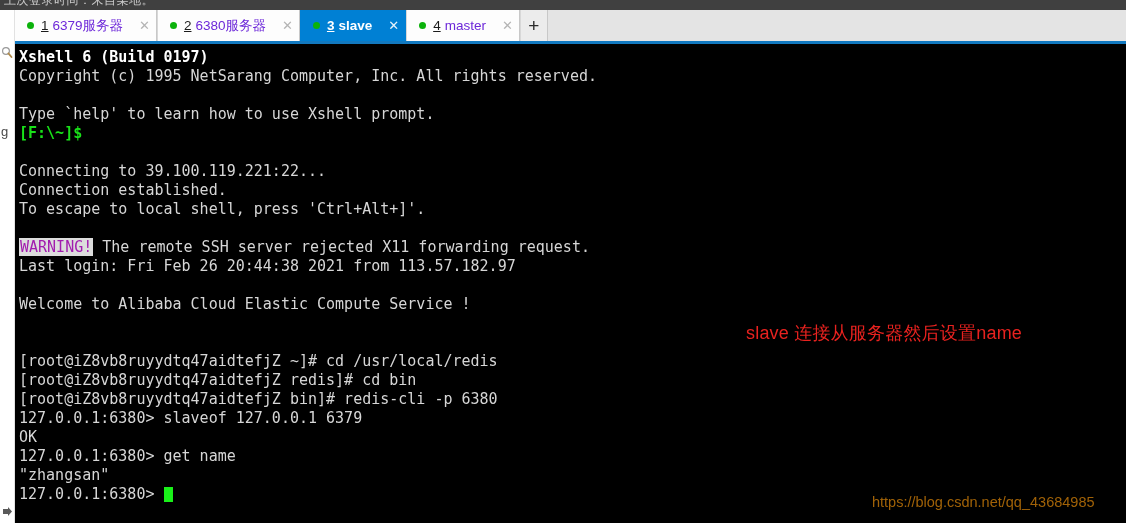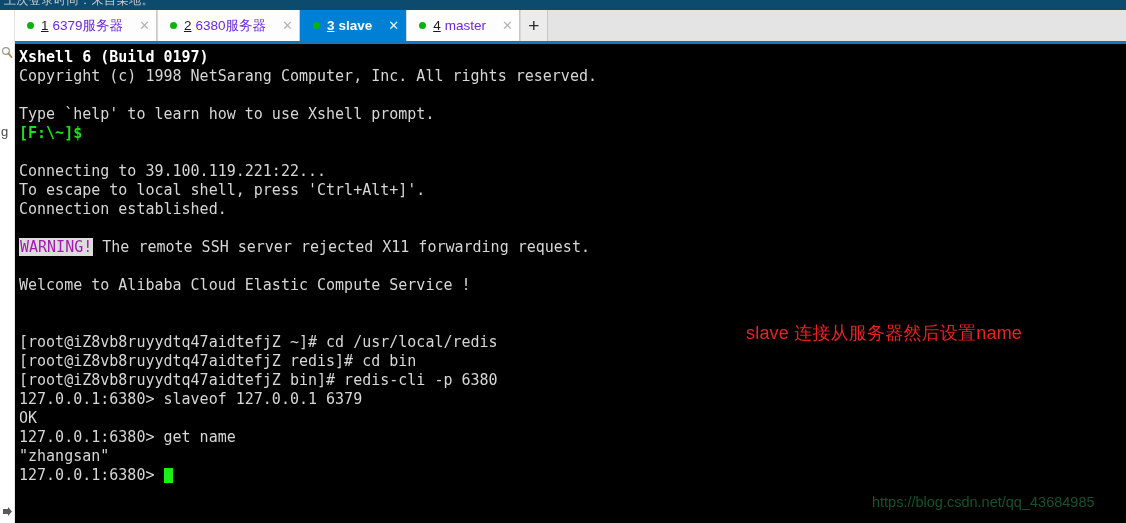--- a/index.html
+++ b/index.html
@@ -19,21 +19,21 @@
     width: 1126px;
     height: 523px;
     background: #ffffff;
   }
 
   
   .top-sliver {
     position: absolute;
     left: 0; top: 0;
     width: 1126px; height: 10px;
-    background: #0c4a6e;
+    background: #404040;
     overflow: hidden;
   }
   .top-sliver span {
     position: absolute;
     left: 4px;
     top: -8px;
     font-size: 12px;
     color: #c9c9c9;
     white-space: nowrap;
     letter-spacing: 0.5px;
@@ -210,21 +210,21 @@
     letter-spacing: 0.2px;
   }
 
   
   .watermark {
     position: absolute;
     left: 872px;
     top: 494px;
     font-family: "Liberation Sans", sans-serif;
     font-size: 14.5px;
-    color: #14532d;
+    color: #a16207;
     white-space: nowrap;
   }
 </style>
 </head>
 <body>
 
 <div id="app">
 
   <div class="top-sliver">
     <span>上次登录时间：来自某地。</span>
@@ -278,30 +278,31 @@
 
       <div class="tab-new">+</div>
     </div>
   </div>
 
   <div class="tab-underline"></div>
 
   <div class="terminal">
     <div class="term-inner" id="term-inner">
         <div class="line bold">Xshell 6 (Build 0197)</div>
-        <div class="line">Copyright (c) 1998 NetSarang Computer, Inc. All rights reserved.</div>
+        <div class="line">Copyright (c) 1995 NetSarang Computer, Inc. All rights reserved.</div>
         <div class="line blank"> </div>
         <div class="line">Type `help' to learn how to use Xshell prompt.</div>
         <div class="line green">[F:\~]$</div>
         <div class="line blank"> </div>
         <div class="line">Connecting to 39.100.119.221:22...</div>
+        <div class="line">Connection established.</div>
         <div class="line">To escape to local shell, press 'Ctrl+Alt+]'.</div>
-        <div class="line">Connection established.</div>
         <div class="line blank"> </div>
         <div class="line"><span class="warn-badge">WARNING!</span> The remote SSH server rejected X11 forwarding request.</div>
+        <div class="line">Last login: Fri Feb 26 20:44:38 2021 from 113.57.182.97</div>
         <div class="line blank"> </div>
         <div class="line">Welcome to Alibaba Cloud Elastic Compute Service !</div>
         <div class="line blank"> </div>
         <div class="line blank"> </div>
         <div class="line">[root@iZ8vb8ruyydtq47aidtefjZ ~]# cd /usr/local/redis</div>
         <div class="line">[root@iZ8vb8ruyydtq47aidtefjZ redis]# cd bin</div>
         <div class="line">[root@iZ8vb8ruyydtq47aidtefjZ bin]# redis-cli -p 6380</div>
         <div class="line">127.0.0.1:6380&gt; slaveof 127.0.0.1 6379</div>
         <div class="line">OK</div>
         <div class="line">127.0.0.1:6380&gt; get name</div>

